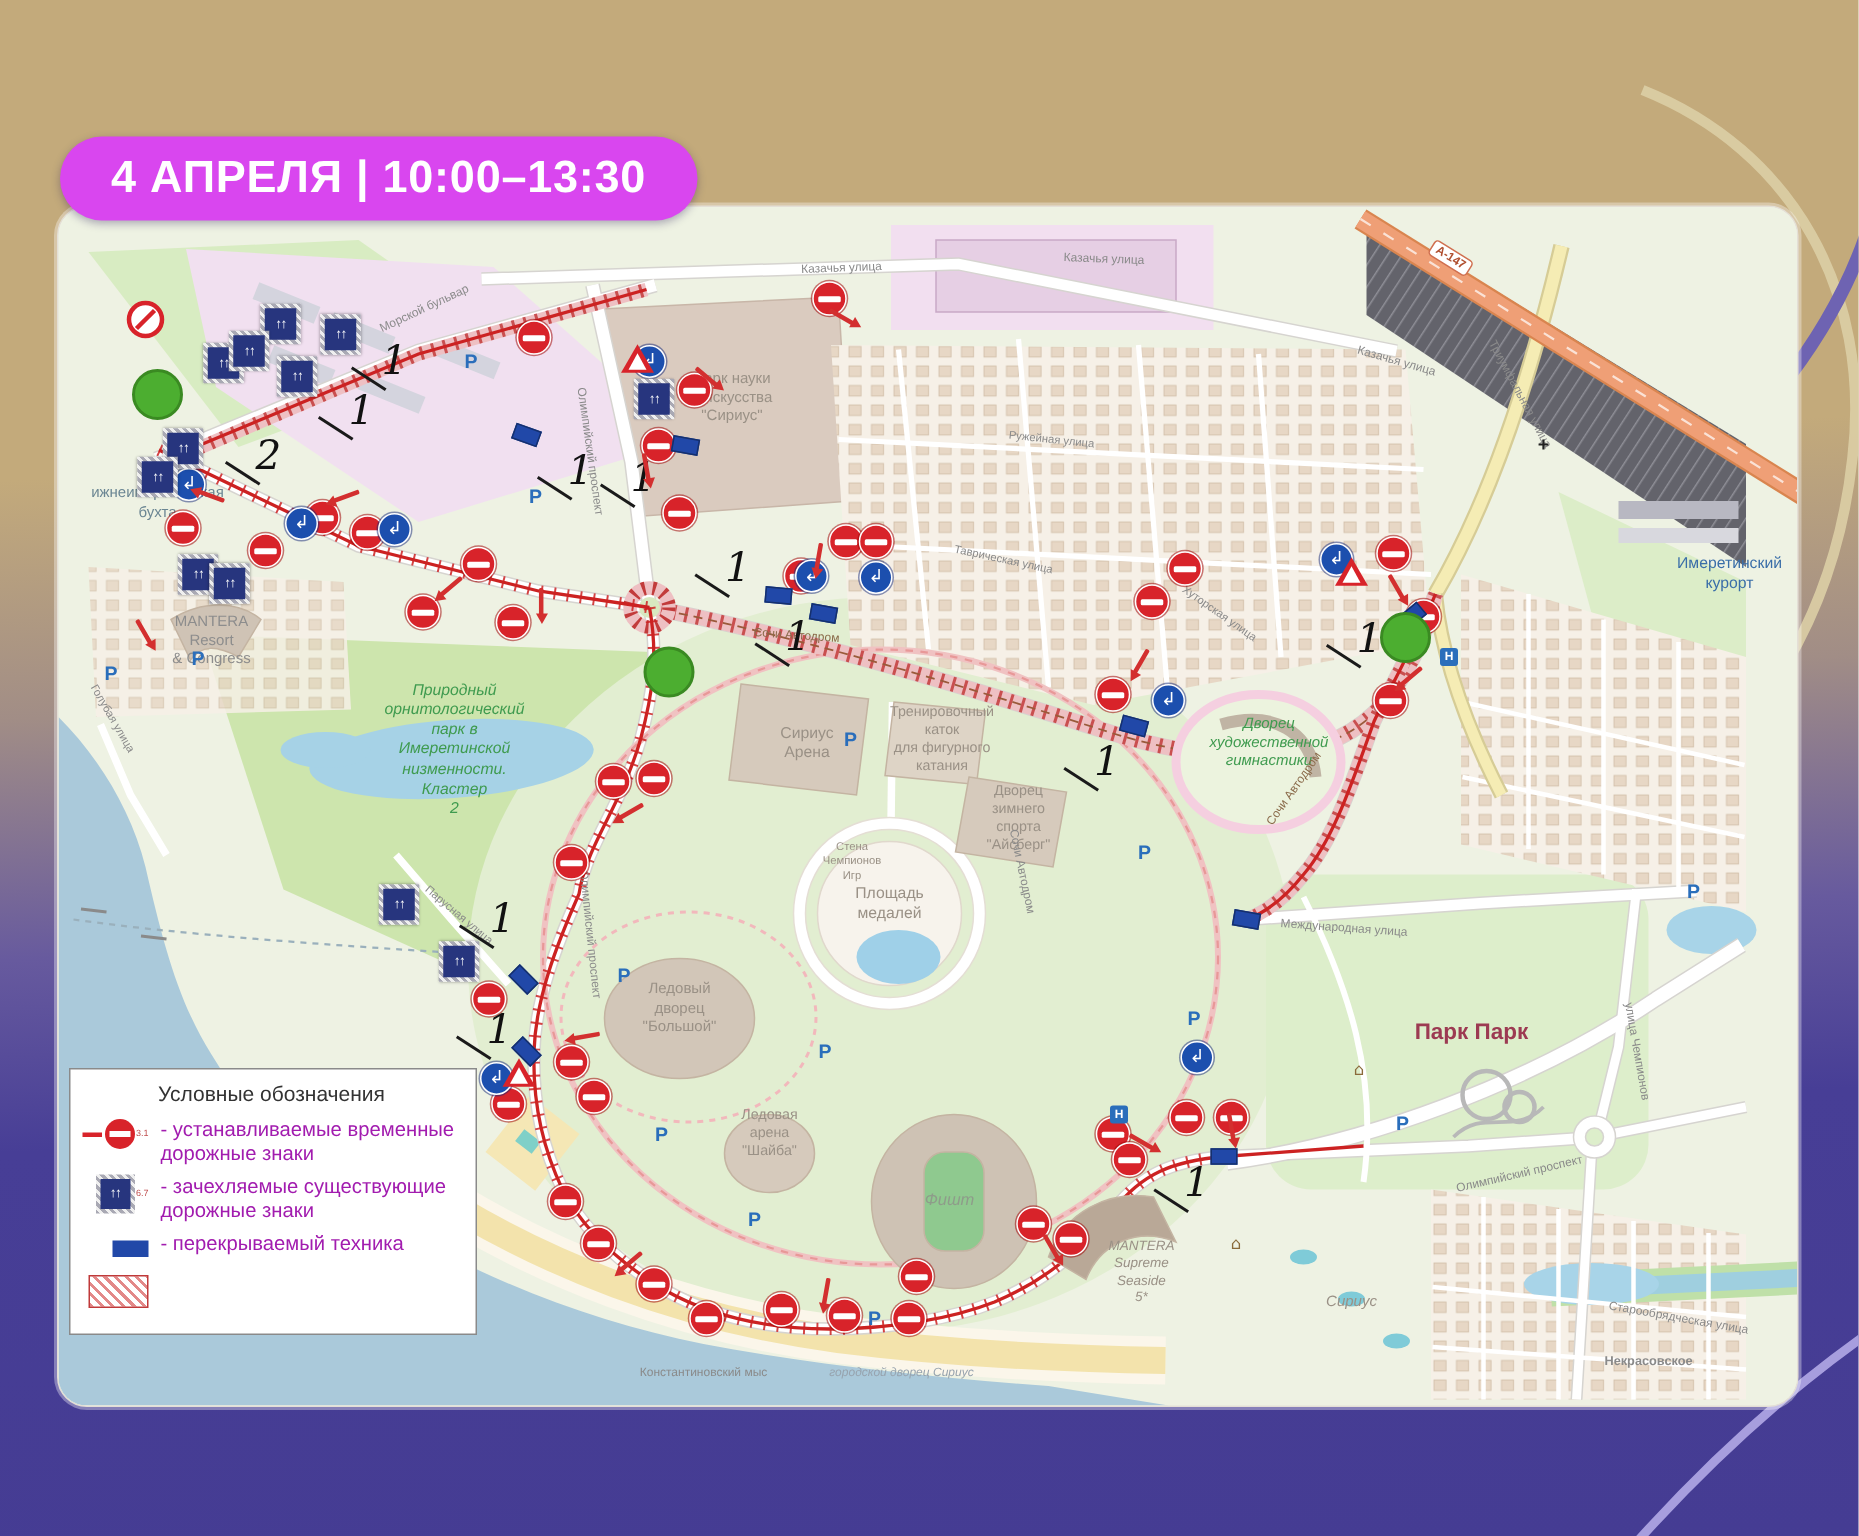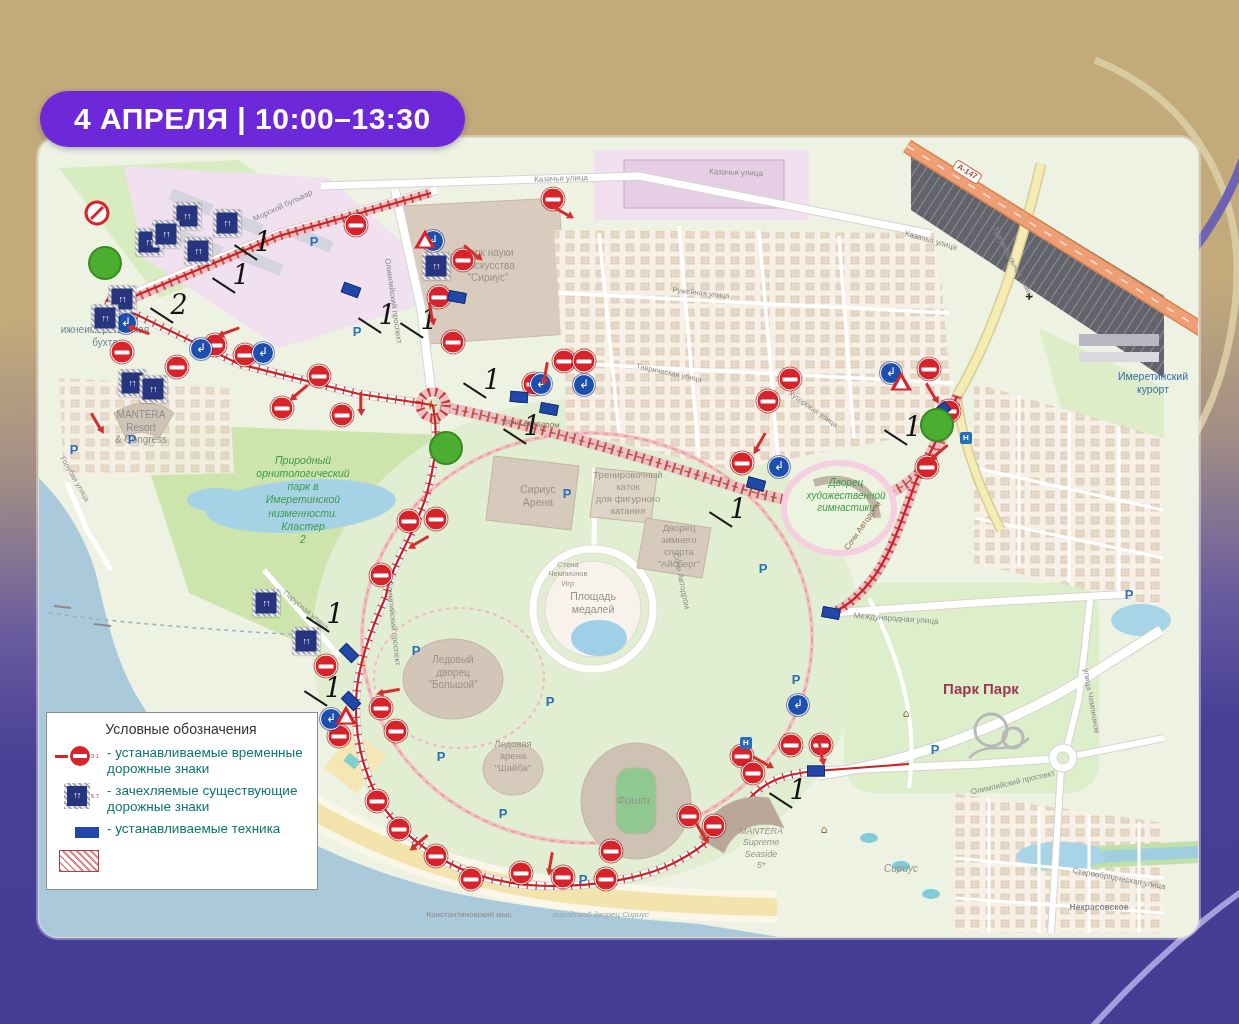--- a/index.html
+++ b/index.html
@@ -1,20 +1,20 @@
 <!DOCTYPE html>
 <html><head>
 <meta charset="utf-8">
 <style>
   html,body{margin:0;padding:0;}
   body{width:1239px;height:1024px;overflow:hidden;position:relative;
        font-family:"Liberation Sans",sans-serif;
        background:linear-gradient(178deg,#c3aa7b 0%,#c3aa7b 30%,#a18d86 45%,#675a9e 60%,#473e96 72%,#453c93 100%);}
   #arcs{position:absolute;left:0;top:0;width:1239px;height:1024px;pointer-events:none;}
-  #badge{position:absolute;left:40px;top:91px;z-index:30;background:#6d28d9;color:#fff;
+  #badge{position:absolute;left:40px;top:91px;z-index:30;background:#d946ef;color:#fff;
          border-radius:30px;padding:11px 34px;font-size:30px;font-weight:700;letter-spacing:.5px;
          box-shadow:0 2px 6px rgba(40,30,90,.35);}
   #map{position:absolute;left:38px;top:137px;width:1159px;height:799px;border-radius:20px;
        overflow:hidden;background:#eef2e3;z-index:10;border:1px solid #e4dfd6;
        box-shadow:0 0 0 2px rgba(255,255,255,.35);}
   #zones{position:absolute;left:0;top:0;}
   #labels,#markers{position:absolute;left:0;top:0;width:100%;height:100%;}
   .lbl{position:absolute;white-space:pre;text-align:center;line-height:1.25;}
   .mk{position:absolute;}
   .m-noentry{width:21px;height:21px;background:#d8232a;border:1.5px solid #fff;border-radius:50%;
@@ -44,21 +44,21 @@
   .m-park{color:#2a6ebb;font-weight:700;font-size:13px;}
   .m-hotel{width:12px;height:12px;background:#2a6ebb;color:#fff;font-size:8px;line-height:12px;font-weight:700;text-align:center;border-radius:2px;}
   .m-mus{color:#8a6a3a;font-size:11px;font-family:"DejaVu Sans",sans-serif;}
   .m-church{color:#222;font-size:13px;font-weight:700;}
   #legend{position:absolute;left:46px;top:712px;width:272px;z-index:20;background:#fff;
           border:1px solid #8a8a8a;padding:8px 10px 10px 8px;box-sizing:border-box;}
   #legend h3{margin:0 0 8px 0;text-align:center;font-size:14px;font-weight:400;color:#333;}
   .lg-row{display:flex;align-items:flex-start;margin-bottom:7px;}
   .lg-ic{width:52px;flex:0 0 52px;display:flex;align-items:center;justify-content:flex-end;
          padding-right:8px;box-sizing:border-box;position:relative;min-height:22px;}
-  .lg-tx{font-size:13.5px;color:#0f766e;line-height:1.15;}
+  .lg-tx{font-size:13.5px;color:#a21caf;line-height:1.15;}
   .lg-code{font-size:6px;color:#c05050;margin-left:1px;}
   .ic-line{width:16px;height:3px;background:#d8232a;margin-right:2px;}
   .ic-noentry{width:20px;height:20px;background:#d8232a;border-radius:50%;position:relative;flex:0 0 20px;}
   .ic-noentry::after{content:"";position:absolute;left:3px;right:3px;top:50%;height:4px;margin-top:-2px;background:#fff;}
   .ic-cov{width:26px;height:26px;background:repeating-linear-gradient(45deg,#a9a9b4 0 2px,#efefef 2px 4px);
           padding:3px;box-sizing:border-box;}
   .ic-cov-in{width:100%;height:100%;background:#27357e;color:#fff;font-size:9px;line-height:19px;text-align:center;letter-spacing:-1px;}
   .ic-bar{width:24px;height:11px;background:#2148a8;}
   .ic-closed{width:40px;height:22px;border:1.5px solid #c03a3a;box-sizing:border-box;
           background:repeating-linear-gradient(45deg,rgba(204,40,40,.55) 0 2px,#fff 2px 5px);}
@@ -490,21 +490,21 @@
             <div class="ic-cov-in">↑↑</div>
           </div>
           <span class="lg-code">6.7</span>
         </div>
         <div class="lg-tx">- зачехляемые существующие дорожные знаки</div>
       </div>
       <div class="lg-row">
         <div class="lg-ic">
           <div class="ic-bar"></div>
         </div>
-        <div class="lg-tx">- устанавливаемые техника</div>
+        <div class="lg-tx">- перекрываемый техника</div>
       </div>
       <div class="lg-row">
         <div class="lg-ic">
           <div class="ic-closed"></div>
         </div>
       </div>
     </div>
 </div>
 
 </body></html>

